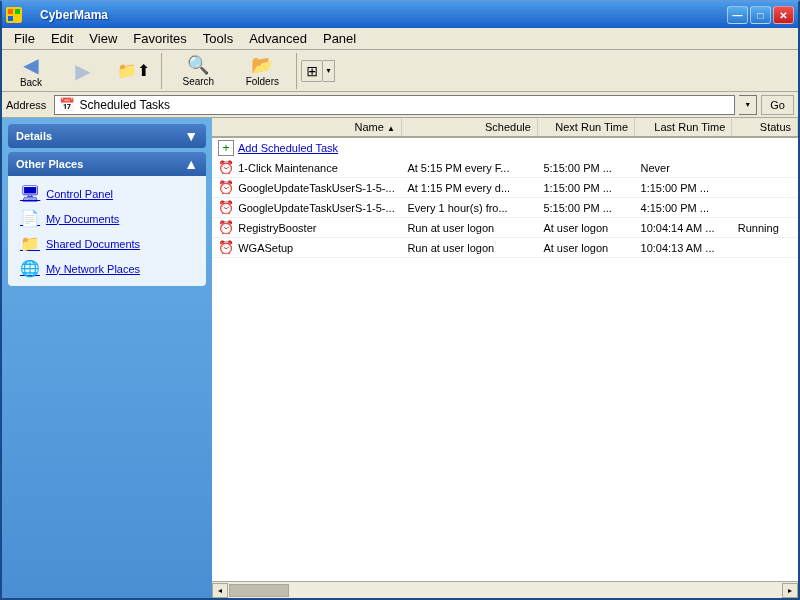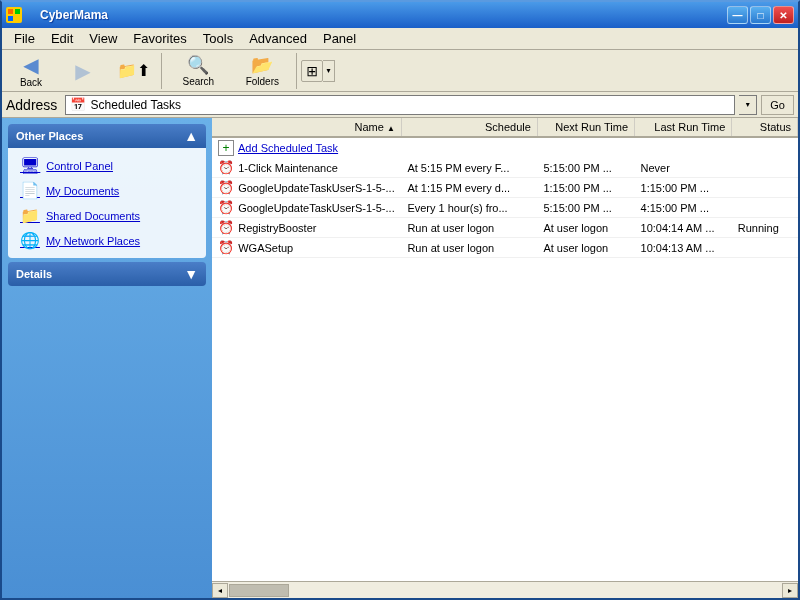--- a/index.html
+++ b/index.html
@@ -173,21 +173,21 @@
       background: #ece9d8;
       height: 26px;
       display: flex;
       align-items: center;
       padding: 2px 4px;
       border-bottom: 1px solid #aca899;
       flex-shrink: 0;
       gap: 4px;
     }
     .address-label {
-      font-size: 14px;
+      font-size: 11px;
       color: #000;
       padding-right: 4px;
     }
     .address-input-wrap {
       flex: 1;
       display: flex;
       align-items: center;
       background: white;
       border: 1px solid #7a7a7a;
       height: 20px;
@@ -473,20 +473,27 @@
       <span class="address-icon">📅</span>
       <span class="address-text">Scheduled Tasks</span>
     </div>
     <div class="address-dropdown">▾</div>
     <button class="go-btn">Go</button>
   </div>
 
   <div class="content-area">
 
     <div class="sidebar">
+
+      <div class="sidebar-section">
+        <div class="sidebar-section-header">
+          <span>Details</span>
+          <span class="section-toggle">▼</span>
+        </div>
+      </div>
 
       <div class="sidebar-section">
         <div class="sidebar-section-header">
           <span>Other Places</span>
           <span class="section-toggle">▲</span>
         </div>
         <div class="sidebar-section-content">
           <div class="sidebar-item">
             <span class="sidebar-item-icon">🖥</span>
             <span>Control Panel</span>
@@ -499,27 +506,20 @@
             <span class="sidebar-item-icon">📁</span>
             <span>Shared Documents</span>
           </div>
           <div class="sidebar-item">
             <span class="sidebar-item-icon">🌐</span>
             <span>My Network Places</span>
           </div>
         </div>
       </div>
 
-      <div class="sidebar-section">
-        <div class="sidebar-section-header">
-          <span>Details</span>
-          <span class="section-toggle">▼</span>
-        </div>
-      </div>
-
     </div>
 
     <div class="filelist-area">
       <div class="filelist-scroll">
         <table class="filelist-table">
           <thead class="filelist-header">
             <tr>
               <th class="col-name">
                 <span>Name</span> <span class="sort-arrow">▲</span>
               </th>

